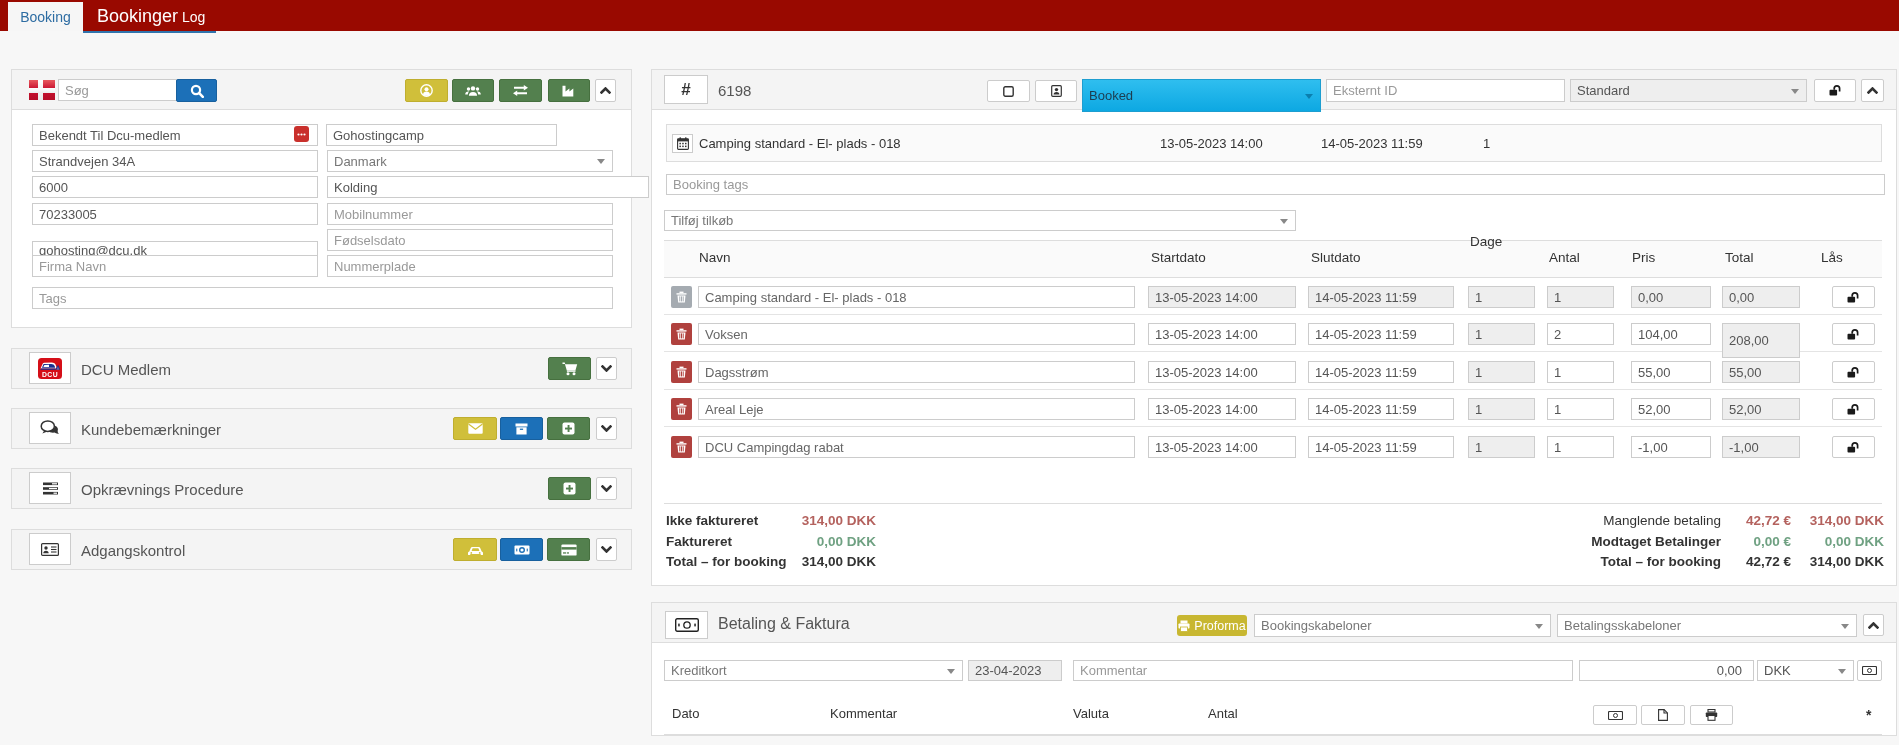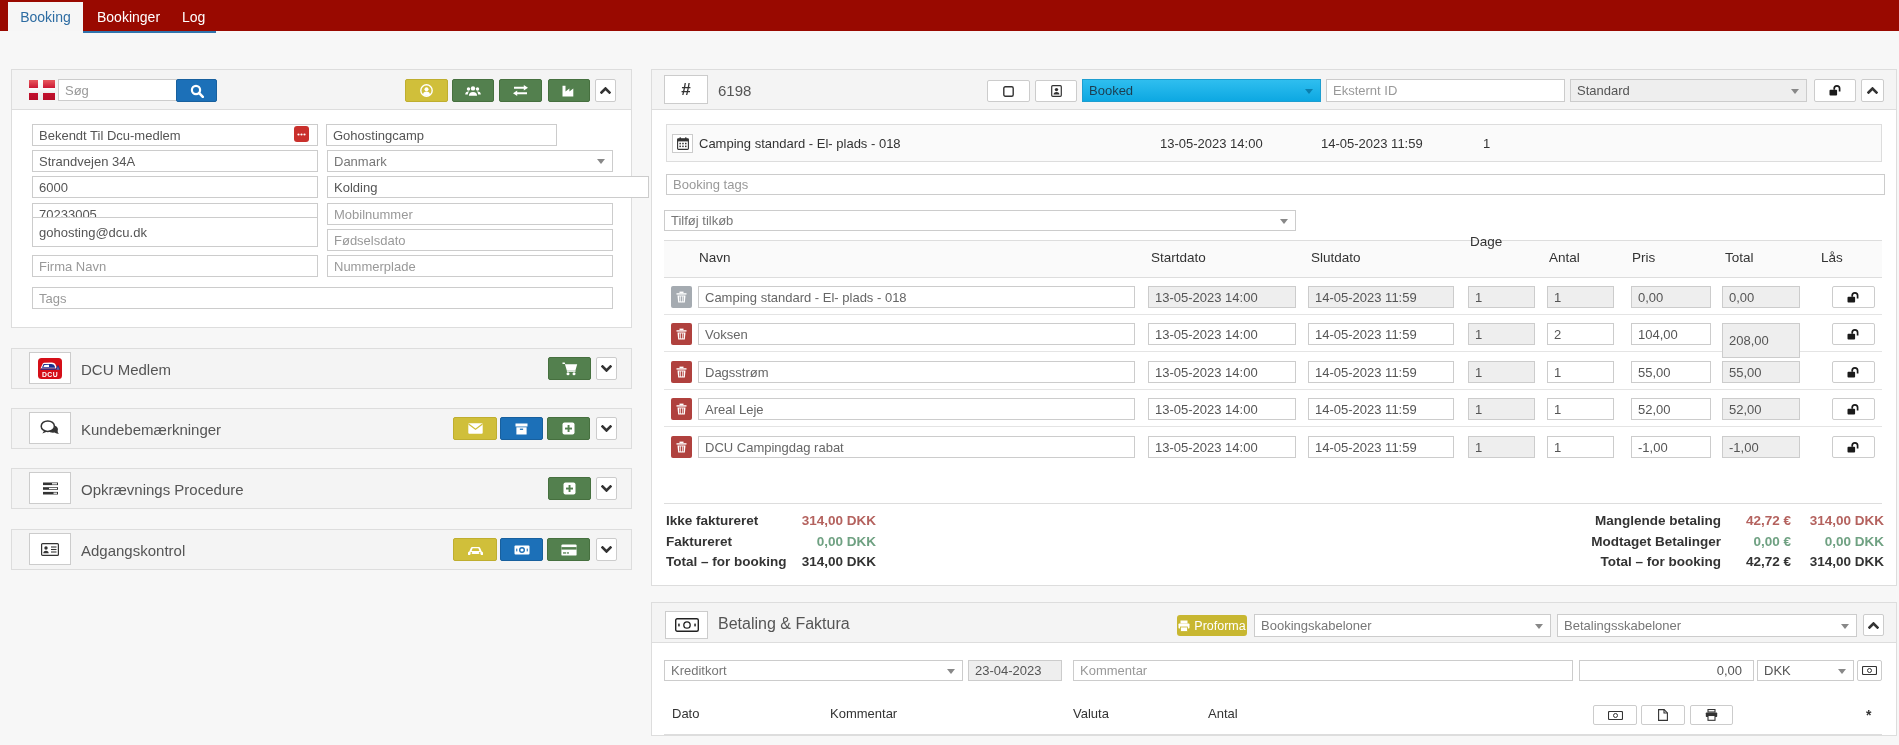--- a/index.html
+++ b/index.html
@@ -18,21 +18,21 @@
 .bar{background:#f4f4f4;border:1px solid #ddd}
 .ibox{background:#fff;border:1px solid #ccc;display:flex;align-items:center;justify-content:center}
 .t15{font-size:15px;color:#555}
 .lbl{font-size:13.5px;font-weight:normal;color:#333}
 .txt{font-size:13px;color:#333}
 
 </style></head><body>
 <div class="a" style="left:0;top:0;width:1899px;height:31px;background:#990900"></div>
 <div class="a" style="left:83px;top:31px;width:133px;height:2px;background:#3174ad"></div>
 <div class="a" style="left:8px;top:2px;width:75px;height:29px;background:#f6f6f6;display:flex;align-items:center;justify-content:center;font-size:14px;color:#2d6ca2">Booking</div>
-<div class="a" style="left:97px;top:2px;height:29px;display:flex;align-items:center;font-size:14px;color:#fff">Bookinger</div>
+<div class="a" style="left:97px;top:2px;height:29px;display:flex;align-items:center;font-size:18px;color:#fff">Bookinger</div>
 <div class="a" style="left:182px;top:2px;height:29px;display:flex;align-items:center;font-size:14px;color:#fff">Log</div>
 <div class="a panel" style="left:11px;top:69px;width:621px;height:259px"></div>
 <div class="a hdr" style="left:12px;top:70px;width:619px;height:40px"></div>
 <div class="a" style="left:29px;top:80px;width:26px;height:20px;background:linear-gradient(#e8595e,#c8102e 45%,#b60d28)">
     <div class="a" style="left:8.5px;top:0;width:5px;height:20px;background:linear-gradient(#fff,#e8e8e8)"></div>
     <div class="a" style="left:0;top:8px;width:26px;height:5px;background:linear-gradient(#fff,#ececec)"></div>
   </div>
 <div class="a inp phc" style="left:58px;top:79px;width:119px;height:22px">Søg</div>
 <div class="a btn b" style="left:176px;top:79px;width:41px;height:23px">
     <svg width="14" height="14" viewBox="0 0 14 14">
@@ -73,21 +73,21 @@
       <polyline points="1.5,5.5 5.5,1.5 9.5,5.5" fill="none" stroke="#333" stroke-width="2.6" stroke-linecap="square"></polyline>
     </svg>
   </div>
 <div class="a inp" style="left:32px;top:124px;width:286px;height:22px">Bekendt Til Dcu-medlem</div>
 <div class="a inp" style="left:326px;top:124px;width:231px;height:22px">Gohostingcamp</div>
 <div class="a inp" style="left:32px;top:150px;width:286px;height:22px">Strandvejen 34A</div>
 <div class="a inp" style="left:32px;top:176px;width:286px;height:22px">6000</div>
 <div class="a inp" style="left:327px;top:176px;width:322px;height:22px">Kolding</div>
 <div class="a inp" style="left:32px;top:203px;width:286px;height:22px">70233005</div>
 <div class="a inp phc" style="left:327px;top:203px;width:286px;height:22px">Mobilnummer</div>
-<div class="a inp" style="left:32px;top:217px;width:286px;height:30px">gohosting@dcu.dk</div>
+<div class="a inp" style="left:32px;top:241px;width:286px;height:18px">gohosting@dcu.dk</div>
 <div class="a inp phc" style="left:327px;top:229px;width:286px;height:22px">Fødselsdato</div>
 <div class="a inp phc" style="left:32px;top:255px;width:286px;height:22px">Firma Navn</div>
 <div class="a inp phc" style="left:327px;top:255px;width:286px;height:22px">Nummerplade</div>
 <div class="a inp slc" style="left:327px;top:150px;width:286px;height:22px">Danmark<span class="caret"></span></div>
 <div class="a" style="left:294px;top:126px;width:15px;height:16px;background:#c9302c;border-radius:3px;display:flex;align-items:center;justify-content:center">
     <svg width="9" height="3" viewBox="0 0 9 3">
       <circle cx="1.5" cy="1.5" r="1.1" fill="#fff"></circle>
       <circle cx="4.5" cy="1.5" r="1.1" fill="#fff"></circle>
       <circle cx="7.5" cy="1.5" r="1.1" fill="#fff"></circle>
     </svg>
@@ -235,21 +235,21 @@
       <rect x="0.8" y="0.8" width="9.4" height="9.4" rx="1.5" fill="none" stroke="#333" stroke-width="1.4"></rect>
     </svg>
   </div>
 <div class="a btn w" style="left:1035px;top:80px;width:42px;height:22px">
     <svg width="11" height="12" viewBox="0 0 11 12">
       <rect x="0.7" y="0.7" width="9.6" height="10.6" rx="1" fill="none" stroke="#333" stroke-width="1.2"></rect>
       <circle cx="5.5" cy="4.6" r="1.7" fill="#333"></circle>
       <path d="M2.6 9.6 q0-2.6 2.9-2.6 q2.9 0 2.9 2.6z" fill="#333"></path>
     </svg>
   </div>
-<div class="a" style="left:1082px;top:79px;width:239px;height:23px;background:linear-gradient(#2fbeef,#0da8e2);border:1px solid #1d9ed0;display:flex;align-items:center;padding:0 6px;font-size:13px;color:#1c3d50">Booked<span class="caret" style="border-top-color:#0b7fae"></span></div>
+<div class="a" style="left:1082px;top:79px;width:239px;height:33px;background:linear-gradient(#2fbeef,#0da8e2);border:1px solid #1d9ed0;display:flex;align-items:center;padding:0 6px;font-size:13px;color:#1c3d50">Booked<span class="caret" style="border-top-color:#0b7fae"></span></div>
 <div class="a inp phc" style="left:1326px;top:79px;width:239px;height:23px">Eksternt ID</div>
 <div class="a inp gr" style="left:1570px;top:79px;width:237px;height:23px">Standard<span class="caret"></span></div>
 <div class="a btn w" style="left:1814px;top:79px;width:42px;height:23px">
     <svg width="13" height="11" viewBox="0 0 13 11">
       <rect x="0.5" y="4.8" width="7.6" height="5.6" rx="0.9" fill="#1a1a1a"></rect>
       <path d="M5.2 4.8 V3.6 a2.7 2.7 0 0 1 5.4 0 V6.6" fill="none" stroke="#1a1a1a" stroke-width="1.7"></path>
     </svg>
   </div>
 <div class="a btn w" style="left:1861px;top:79px;width:23px;height:23px">
     <svg width="11" height="7" viewBox="0 0 11 7">
@@ -417,21 +417,21 @@
       <path d="M5.2 4.8 V3.6 a2.7 2.7 0 0 1 5.4 0 V6.6" fill="none" stroke="#1a1a1a" stroke-width="1.7"></path>
     </svg>
   </div>
 <div class="a" style="left:664px;top:503px;width:1218px;height:1px;background:#ddd"></div>
 <div class="a" style="left:666px;top:513.0px;font-size:13.5px;font-weight:bold;color:#333">Ikke faktureret</div>
 <div class="a" style="left:666px;top:513.0px;width:210px;text-align:right;font-size:13.5px;font-weight:bold;color:#b4625e">314,00 DKK</div>
 <div class="a" style="left:666px;top:533.5px;font-size:13.5px;font-weight:bold;color:#333">Faktureret</div>
 <div class="a" style="left:666px;top:533.5px;width:210px;text-align:right;font-size:13.5px;font-weight:bold;color:#6fa182">0,00 DKK</div>
 <div class="a" style="left:666px;top:554.0px;font-size:13.5px;font-weight:bold;color:#333">Total – for booking</div>
 <div class="a" style="left:666px;top:554.0px;width:210px;text-align:right;font-size:13.5px;font-weight:bold;color:#333">314,00 DKK</div>
-<div class="a" style="left:1540px;top:513.0px;width:181px;text-align:right;font-size:13.5px;font-weight:bold;color:#333">Manglende betaling</div>
+<div class="a" style="left:1540px;top:513.0px;width:181px;text-align:right;font-size:13.5px;font-weight:normal;color:#333">Manglende betaling</div>
 <div class="a" style="left:1721px;top:513.0px;width:70px;text-align:right;font-size:13.5px;font-weight:bold;color:#b4625e">42,72 €</div>
 <div class="a" style="left:1791px;top:513.0px;width:93px;text-align:right;font-size:13.5px;font-weight:bold;color:#b4625e">314,00 DKK</div>
 <div class="a" style="left:1540px;top:533.5px;width:181px;text-align:right;font-size:13.5px;font-weight:bold;color:#333">Modtaget Betalinger</div>
 <div class="a" style="left:1721px;top:533.5px;width:70px;text-align:right;font-size:13.5px;font-weight:bold;color:#6fa182">0,00 €</div>
 <div class="a" style="left:1791px;top:533.5px;width:93px;text-align:right;font-size:13.5px;font-weight:bold;color:#6fa182">0,00 DKK</div>
 <div class="a" style="left:1540px;top:554.0px;width:181px;text-align:right;font-size:13.5px;font-weight:bold;color:#333">Total – for booking</div>
 <div class="a" style="left:1721px;top:554.0px;width:70px;text-align:right;font-size:13.5px;font-weight:bold;color:#333">42,72 €</div>
 <div class="a" style="left:1791px;top:554.0px;width:93px;text-align:right;font-size:13.5px;font-weight:bold;color:#333">314,00 DKK</div>
 <div class="a panel" style="left:651px;top:602px;width:1246px;height:134px"></div>
 <div class="a hdr" style="left:652px;top:603px;width:1244px;height:40px"></div>

